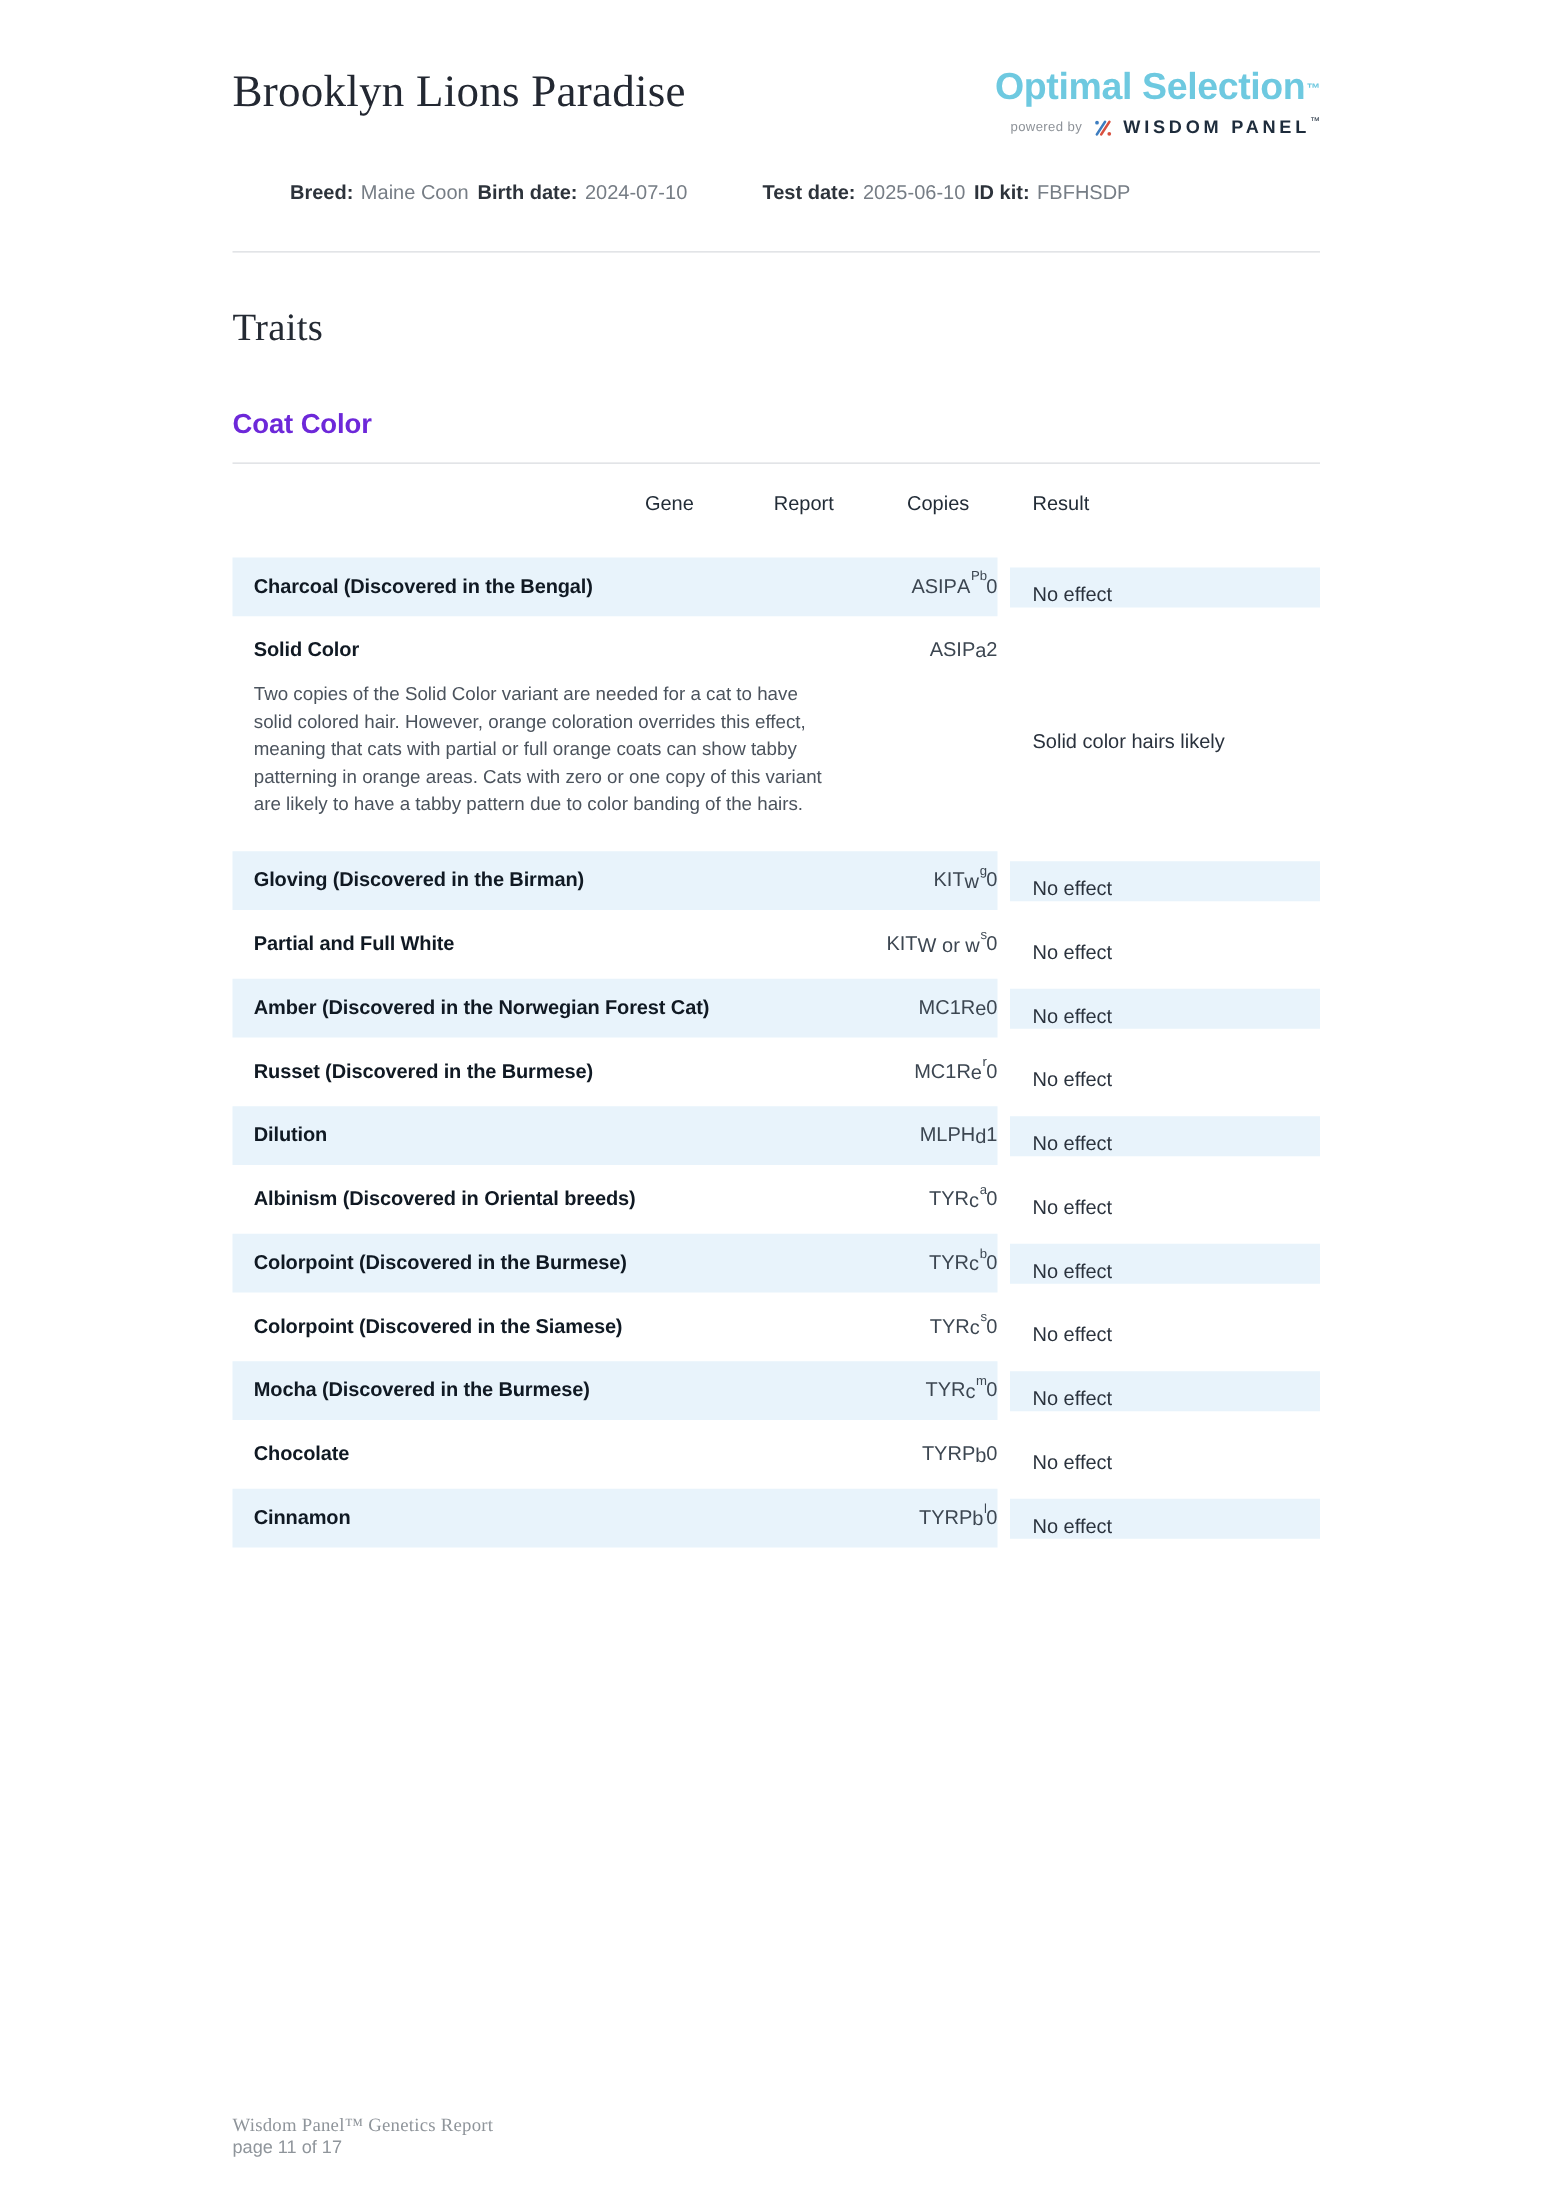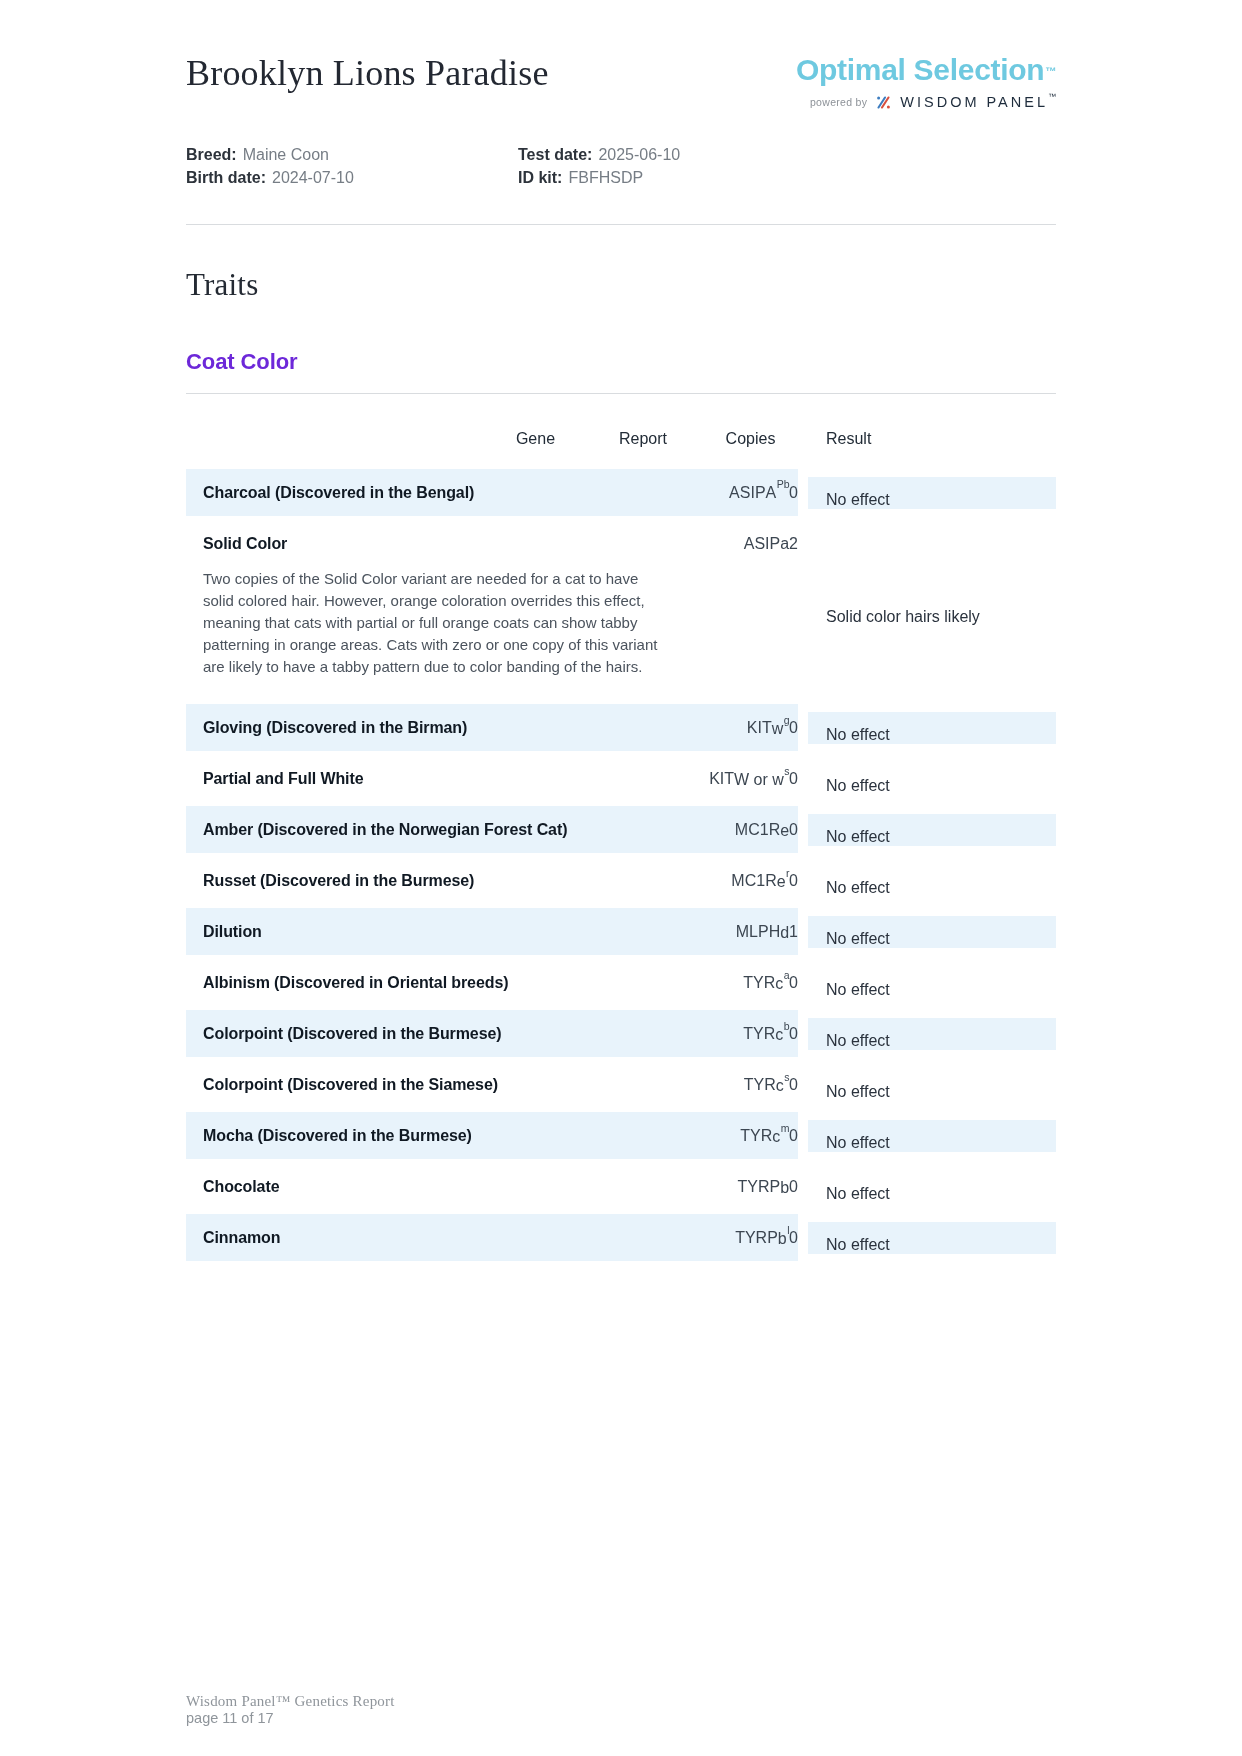--- a/index.html
+++ b/index.html
@@ -16,43 +16,43 @@
   .title {
     font-family:"Liberation Serif", serif; font-weight:500; font-size:36px;
     letter-spacing:0.2px; color:#232832; line-height:42px;
   }
   .logo { text-align:right; padding-top:2px; }
   .brand { font-weight:700; font-size:30px; line-height:32px; color:var(--brand-blue,#6ec9e0); letter-spacing:-0.3px; }
   .brand-tm { font-size:11px; vertical-align:top; position:relative; top:1px; margin-left:1px; }
   .powered { margin-top:7px; display:flex; align-items:center; justify-content:flex-end; gap:8px; }
   .powered-by { font-size:10.5px; color:#8d9298; letter-spacing:0.3px; }
   .dna-icon { display:inline-flex; width:17px; height:17px; }
-  .partner { font-size:14.5px; font-weight:400; letter-spacing:3px; color:var(--partner-navy,#1e2c3c); }
+  .partner { font-size:14.5px; font-weight:700; letter-spacing:3px; color:var(--partner-navy,#1e2c3c); }
   .partner-tm { font-size:8px; vertical-align:top; position:relative; top:-1px; color:var(--partner-navy,#1e2c3c); }
 
   
   .meta { margin-top:36px; display:flex; font-size:16px; }
-  .meta-col { display:flex; flex-direction:column; gap:7px; }
+  .meta-col { display:flex; flex-direction:row; gap:7px;margin-left:46px; }
   .meta-col.first { width:332px; }
   .meta-line { line-height:16px; }
   .meta-label { font-weight:700; color:#2d333b; margin-right:6px; }
   .meta-value { color:#767d85; }
 
   .rule { border:none; border-top:1px solid #d9dcdf; }
   .rule-top { margin-top:38px; }
   .rule-sub { margin-top:18px; }
 
   .traits-heading {
     margin-top:42px; font-family:"Liberation Serif", serif; font-weight:500;
     font-size:31px; color:#242a33; letter-spacing:0.2px;
   }
   .coat-heading { margin-top:46px; font-size:22px; font-weight:700; color:#6d28d9; letter-spacing:-0.1px; }
 
   
-  .table-head { margin-top:24px; margin-bottom:9px; display:flex; align-items:center; height:42px; font-size:16px; color:#222c37; }
+  .table-head { margin-top:24px; margin-bottom:9px; display:flex; align-items:flex-start; height:42px; font-size:16px; color:#222c37; }
   .tm-main { flex:1; display:flex; align-items:center; }
   .spacer { flex:1; }
   .col-gene { width:95px; text-align:center; }
   .col-variant { width:120px; text-align:center; }
   .col-copies { width:95px; text-align:center; }
   .gutter { width:10px; flex:0 0 10px; }
   .col-result { width:248px; flex:0 0 248px; padding-left:18px; }
 
   .row { display:flex; align-items:center; margin-bottom:4px; }
   .row-main { flex:1; display:flex; flex-direction:column; background:transparent; }

